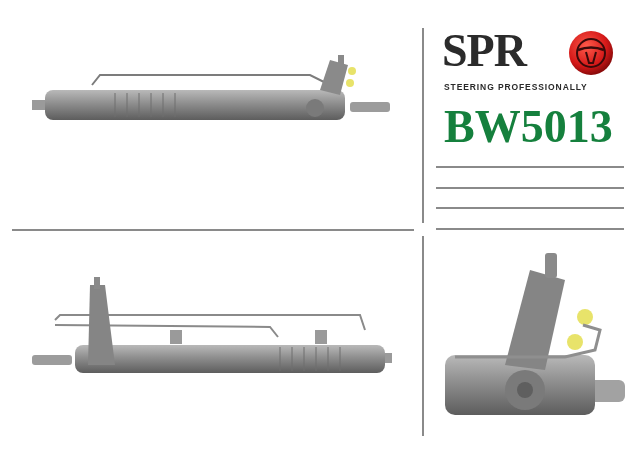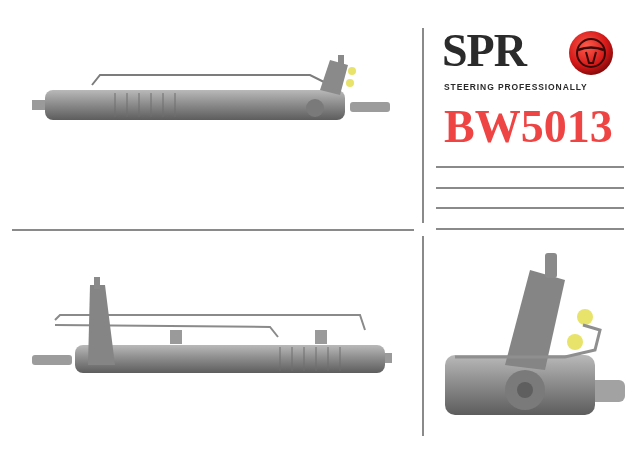--- a/index.html
+++ b/index.html
@@ -1,21 +1,21 @@
 <!DOCTYPE html>
 <html><head>
 <meta charset="utf-8">
 <style>
   html, body { margin:0; padding:0; background:#ffffff; }
   body { width:640px; height:464px; position:relative; overflow:hidden; font-family:"Liberation Serif", serif; }
   .hline { position:absolute; height:2px; background:#8a8a8a; }
   .vline { position:absolute; width:2px; background:#8a8a8a; }
   .logo-text { position:absolute; left:442px; top:28px; font-family:Liberation Serif, serif; font-weight:bold; font-size:46px; letter-spacing:-1px; color:#2b2b2b; line-height:46px; }
   .logo-sub { position:absolute; left:444px; top:82px; font-family:"Liberation Sans", sans-serif; font-weight:bold; font-size:8.5px; letter-spacing:0.9px; color:#2a2a2a; }
-  .code { position:absolute; left:444px; top:100px; font-family:"Liberation Serif", serif; font-weight:bold; font-size:46px; color:#ef4444; letter-spacing:0px; }
+  .code { position:absolute; left:444px; top:100px; font-family:"Liberation Serif", serif; font-weight:bold; font-size:46px; color:#15803d; letter-spacing:0px; }
   svg { position:absolute; }
 </style>
 </head>
 <body>
 
 <div>
   <div class="logo-text">SPR</div>
   <svg style="left:568px; top:30px;" width="46" height="46" viewBox="0 0 46 46">
     <defs>
       <radialGradient id="rg" cx="40%" cy="35%" r="65%">

